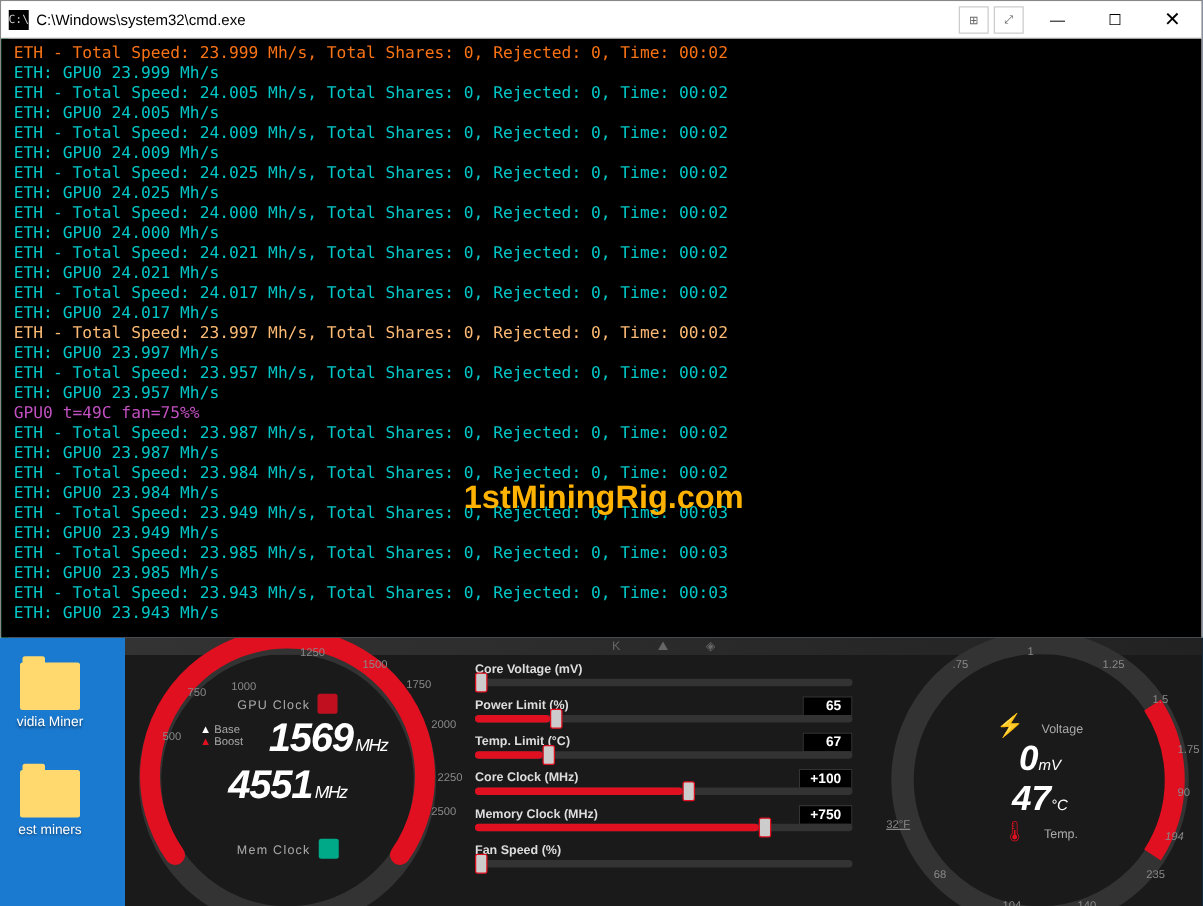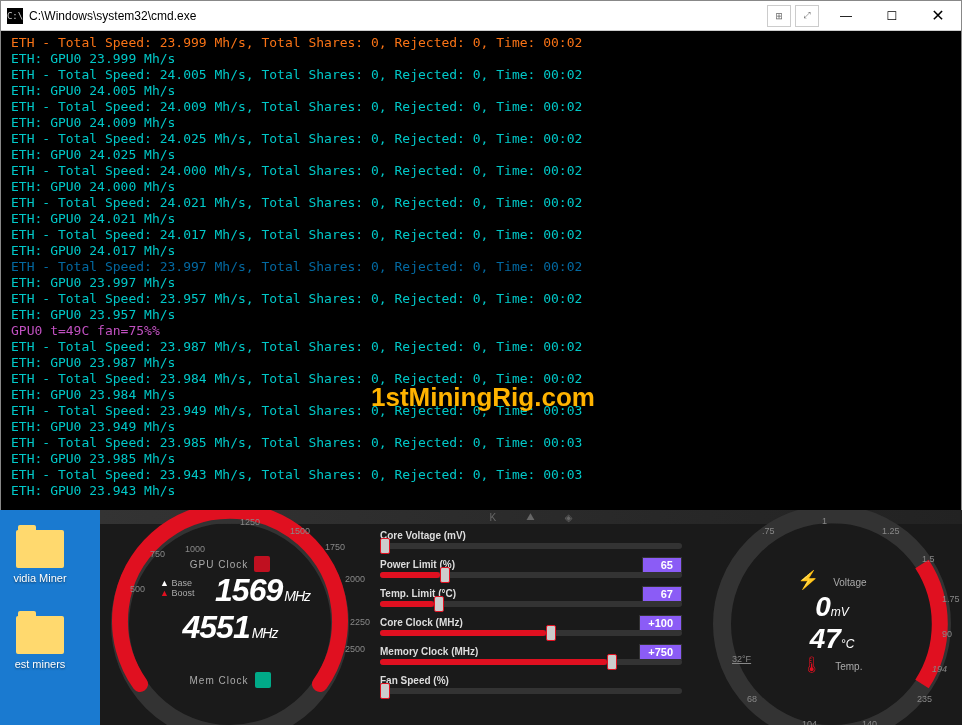--- a/index.html
+++ b/index.html
@@ -40,21 +40,21 @@
 .big-val .unit { font-size:14px; font-weight:normal; margin-left:2px; }
 .legend { font-size:9px; color:#aaa; margin:4px 0; }
 .legend .tri-w { color:#fff; }
 .legend .tri-r { color:#e01020; }
 .tick { position:absolute; font-size:9px; color:#888; }
 
 
 .sliders { flex:1; padding:6px 20px 0 20px; }
 .slider-row { margin-bottom:10px; position:relative; }
 .slider-label { font-size:10px; color:#ddd; font-weight:bold; margin-bottom:2px; }
-.slider-val { position:absolute; right:0; top:-2px; background:#8b5cf6; border:1px solid #333; color:#fff; font-size:11px; padding:1px 8px; min-width:40px; text-align:right; font-weight:bold; }
+.slider-val { position:absolute; right:0; top:-2px; background:#000000; border:1px solid #333; color:#fff; font-size:11px; padding:1px 8px; min-width:40px; text-align:right; font-weight:bold; }
 .slider-track { height:6px; background:#333; position:relative; border-radius:3px; }
 .slider-fill { position:absolute; height:100%; left:0; border-radius:3px; }
 .slider-thumb { position:absolute; width:10px; height:16px; background:#ccc; border:1px solid #e01020; top:-5px; border-radius:2px; }
 
 
 .right-vals { position:absolute; top:45px; left:45px; width:170px; text-align:center; }
 .volt-icon { color:#00bfff; font-size:18px; }
 .temp-icon { color:#e01020; font-size:16px; }
 .r-sub { font-size:10px; color:#aaa; margin-bottom:4px; }
 .r-big { font-family:"Arial Black",sans-serif; font-size:28px; color:#fff; font-weight:900; font-style:italic; }
@@ -160,21 +160,21 @@
     <div class="gauge">
       <svg width="260" height="260" viewBox="0 0 260 260">
         <circle cx="130" cy="130" r="110" fill="none" stroke="#333" stroke-width="18"></circle>
         <path d="M 220 190 A 110 110 0 0 0 220 70" fill="none" stroke="#e01020" stroke-width="16"></path>
       </svg>
       <div class="tick" style="top:2px;left:60px;">.75</div>
       <div class="tick" style="top:-8px;left:120px;">1</div>
       <div class="tick" style="top:2px;left:180px;">1.25</div>
       <div class="tick" style="top:30px;left:220px;">1.5</div>
       <div class="tick" style="top:70px;left:240px;">1.75</div>
-      <div class="tick" style="top:130px;left:30px;text-decoration:underline;">32°F</div>
+      <div class="tick" style="top:130px;left:7px;text-decoration:underline;">32°F</div>
       <div class="tick" style="top:170px;left:45px;">68</div>
       <div class="tick" style="top:195px;left:100px;">104</div>
       <div class="tick" style="top:195px;left:160px;">140</div>
       <div class="tick" style="top:170px;left:215px;">235</div>
       <div class="tick" style="top:140px;left:230px;font-style:italic;">194</div>
       <div class="tick" style="top:105px;left:240px;">90</div>
       <div class="right-vals">
         <div><span class="volt-icon">⚡</span> &nbsp; <span class="r-sub">Voltage</span></div>
         <div class="r-big"><span>0</span><span class="unit">mV</span></div>
         <div class="r-big"><span>47</span><span class="unit">°C</span></div>
@@ -206,21 +206,21 @@
         <div class="line" style="color: rgb(0, 200, 200);">ETH - Total Speed: 24.009 Mh/s, Total Shares: 0, Rejected: 0, Time: 00:02</div>
         <div class="line" style="color: rgb(0, 200, 200);">ETH: GPU0 24.009 Mh/s</div>
         <div class="line" style="color: rgb(0, 200, 200);">ETH - Total Speed: 24.025 Mh/s, Total Shares: 0, Rejected: 0, Time: 00:02</div>
         <div class="line" style="color: rgb(0, 200, 200);">ETH: GPU0 24.025 Mh/s</div>
         <div class="line" style="color: rgb(0, 200, 200);">ETH - Total Speed: 24.000 Mh/s, Total Shares: 0, Rejected: 0, Time: 00:02</div>
         <div class="line" style="color: rgb(0, 200, 200);">ETH: GPU0 24.000 Mh/s</div>
         <div class="line" style="color: rgb(0, 200, 200);">ETH - Total Speed: 24.021 Mh/s, Total Shares: 0, Rejected: 0, Time: 00:02</div>
         <div class="line" style="color: rgb(0, 200, 200);">ETH: GPU0 24.021 Mh/s</div>
         <div class="line" style="color: rgb(0, 200, 200);">ETH - Total Speed: 24.017 Mh/s, Total Shares: 0, Rejected: 0, Time: 00:02</div>
         <div class="line" style="color: rgb(0, 200, 200);">ETH: GPU0 24.017 Mh/s</div>
-        <div class="line" style="color: #0369a1;">ETH - Total Speed: 23.997 Mh/s, Total Shares: 0, Rejected: 0, Time: 00:02</div>
+        <div class="line" style="color: #fdba74;">ETH - Total Speed: 23.997 Mh/s, Total Shares: 0, Rejected: 0, Time: 00:02</div>
         <div class="line" style="color: rgb(0, 200, 200);">ETH: GPU0 23.997 Mh/s</div>
         <div class="line" style="color: rgb(0, 200, 200);">ETH - Total Speed: 23.957 Mh/s, Total Shares: 0, Rejected: 0, Time: 00:02</div>
         <div class="line" style="color: rgb(0, 200, 200);">ETH: GPU0 23.957 Mh/s</div>
         <div class="line" style="color: rgb(192, 80, 192);">GPU0 t=49C fan=75%%</div>
         <div class="line" style="color: rgb(0, 200, 200);">ETH - Total Speed: 23.987 Mh/s, Total Shares: 0, Rejected: 0, Time: 00:02</div>
         <div class="line" style="color: rgb(0, 200, 200);">ETH: GPU0 23.987 Mh/s</div>
         <div class="line" style="color: rgb(0, 200, 200);">ETH - Total Speed: 23.984 Mh/s, Total Shares: 0, Rejected: 0, Time: 00:02</div>
         <div class="line" style="color: rgb(0, 200, 200);">ETH: GPU0 23.984 Mh/s</div>
         <div class="line" style="color: rgb(0, 200, 200);">ETH - Total Speed: 23.949 Mh/s, Total Shares: 0, Rejected: 0, Time: 00:03</div>
         <div class="line" style="color: rgb(0, 200, 200);">ETH: GPU0 23.949 Mh/s</div>

